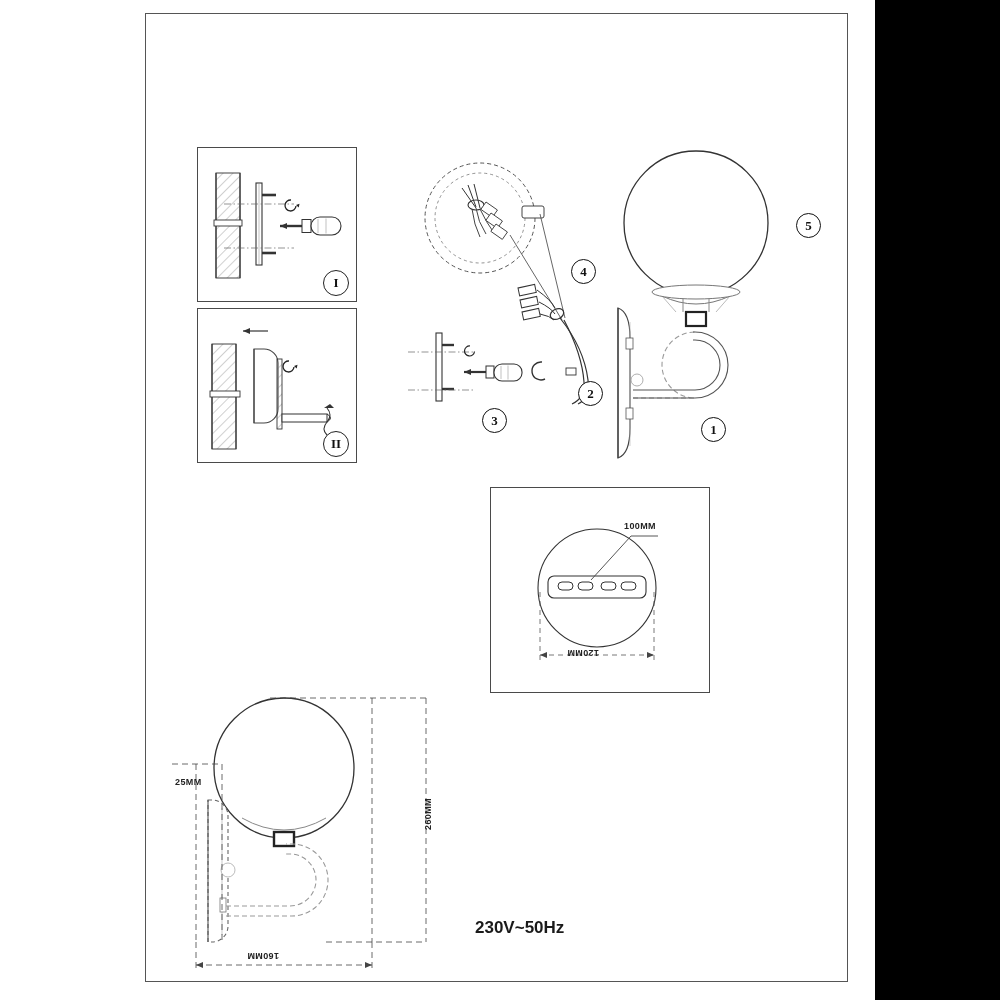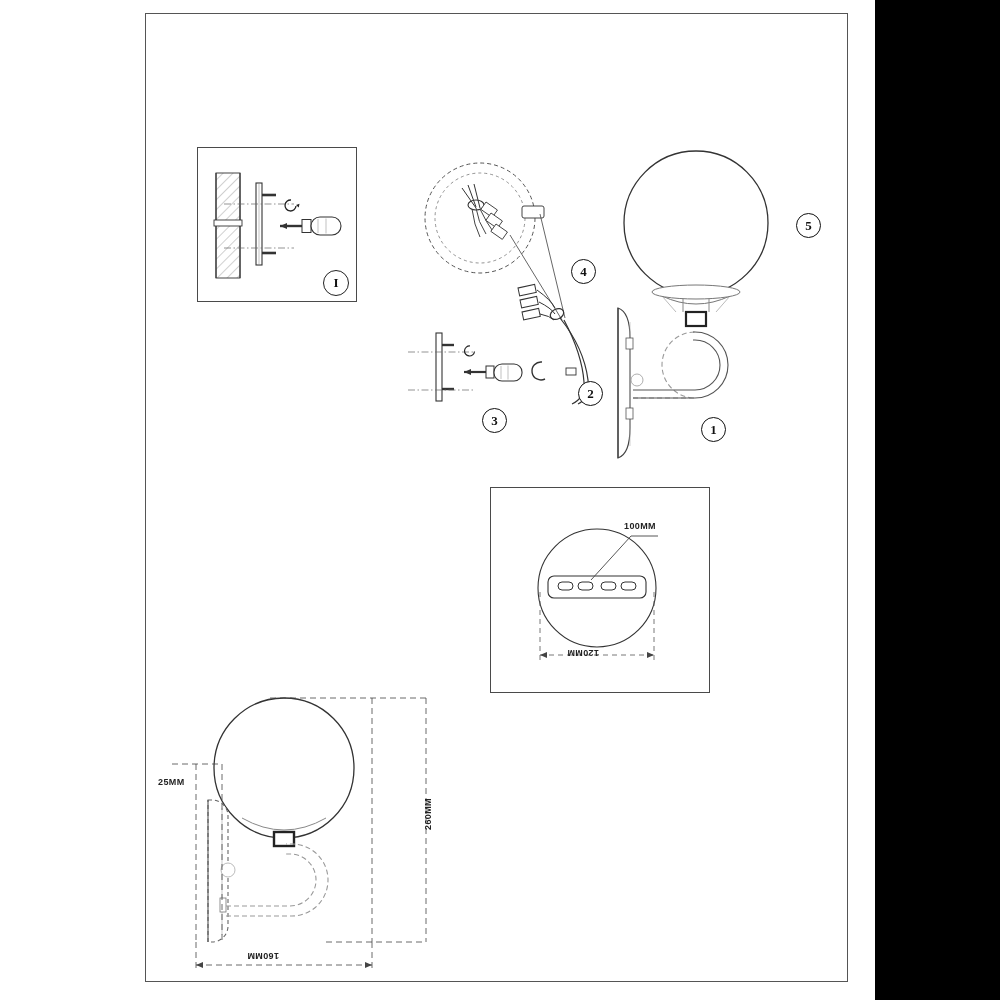--- a/index.html
+++ b/index.html
@@ -85,20 +85,46 @@
       <rect x="104" y="71.5" width="9" height="13" fill="#fff" stroke="#333" stroke-width="1"></rect>
       <rect x="113" y="69" width="30" height="18" rx="9" fill="#fff" stroke="#333" stroke-width="1.1"></rect>
       <line x1="120" y1="71" x2="120" y2="85" stroke="#999" stroke-width="0.6"></line>
       <line x1="128" y1="70.5" x2="128" y2="85.5" stroke="#999" stroke-width="0.6"></line>
 
       <line x1="98" y1="78" x2="86" y2="78" stroke="#222" stroke-width="0"></line>
     </svg>
     <div class="roman">I</div>
   </div>
 
+  <div class="stepbox" id="step-2">
+    <svg class="svgl" width="160" height="155" viewBox="0 0 160 155">
+
+      <rect x="14" y="35" width="24" height="105" fill="url(#hatch)" stroke="#444" stroke-width="1"></rect>
+      <line x1="14" y1="35" x2="14" y2="140" stroke="#333" stroke-width="1.1"></line>
+      <line x1="38" y1="35" x2="38" y2="140" stroke="#333" stroke-width="1.1"></line>
+      <rect x="12" y="82" width="30" height="6" fill="#fff" stroke="#333" stroke-width="0.9"></rect>
+
+      <line x1="70" y1="22" x2="45" y2="22" stroke="#333" stroke-width="1.2"></line>
+      <path d="M45 22 l7 -3 l0 6 z" fill="#333"></path>
+
+      <path d="M56 40 h10 a14 14 0 0 1 14 14 v46 a14 14 0 0 1 -14 14 h-10 z" fill="#fff" stroke="#444" stroke-width="1.1"></path>
+      <line x1="56" y1="40" x2="56" y2="114" stroke="#444" stroke-width="1.1"></line>
+
+      <rect x="79" y="50" width="5" height="70" fill="url(#hatch)" stroke="#333" stroke-width="0.9"></rect>
+
+      <path d="M91 52 a5.5 5.5 0 1 0 5 6" fill="none" stroke="#222" stroke-width="1.3"></path>
+      <path d="M96 57 l3.5 -1.2 l-0.8 3.8 z" fill="#222"></path>
+
+      <rect x="84" y="105" width="45" height="8" fill="#fff" stroke="#333" stroke-width="1"></rect>
+      <path d="M129 105 q7 4 0 8" fill="none" stroke="#333" stroke-width="1"></path>
+      <path d="M129 99 q6 7 0 14 q-6 7 0 13" fill="none" stroke="#333" stroke-width="1.1"></path>
+      <path d="M126 99 l10 0 l-4 -4 z" fill="#333"></path>
+    </svg>
+    <div class="roman">II</div>
+  </div>
 
   <svg class="svgl" style="left:390px;top:140px;" width="480" height="330" viewBox="0 0 480 330">
 
     <circle cx="90" cy="78" r="55" fill="none" stroke="#555" stroke-width="1" stroke-dasharray="4,3"></circle>
     <circle cx="90" cy="78" r="45" fill="none" stroke="#777" stroke-width="0.8" stroke-dasharray="3,3"></circle>
 
     <path d="M78 45 l8 22 M84 44 l6 24 M72 48 l14 20" stroke="#333" stroke-width="1" fill="none"></path>
     <ellipse cx="86" cy="65" rx="8" ry="5" fill="none" stroke="#333" stroke-width="1.1"></ellipse>
     <path d="M86 68 q2 14 10 26 M90 69 q6 13 14 24 M82 69 q2 16 8 28" stroke="#444" stroke-width="1" fill="none"></path>
 
@@ -224,20 +250,21 @@
     <line x1="46" y1="285" x2="222" y2="285" stroke="#444" stroke-width="0.8" stroke-dasharray="6,4"></line>
     <path d="M46 285 l7 -3 l0 6 z" fill="#444"></path>
     <path d="M222 285 l-7 -3 l0 6 z" fill="#444"></path>
 
     <line x1="222" y1="18" x2="222" y2="262" stroke="#444" stroke-width="0.8" stroke-dasharray="6,4"></line>
     <line x1="276" y1="18" x2="276" y2="262" stroke="#444" stroke-width="0.8" stroke-dasharray="6,4"></line>
     <line x1="120" y1="18" x2="276" y2="18" stroke="#444" stroke-width="0.8" stroke-dasharray="6,4"></line>
     <line x1="176" y1="262" x2="276" y2="262" stroke="#444" stroke-width="0.8" stroke-dasharray="6,4"></line>
   </svg>
 
-  <div class="dimtxt" style="left:158px;top:777px;text-align:right;">25MM</div>
+  <div class="dimtxt" style="left:175px;top:777px;text-align:right;">25MM</div>
   <div class="dimtxt rot180" style="left:247px;top:951px;">160MM</div>
   <div class="dimtxt rot90" style="left:423px;top:830px;">260MM</div>
 
   <div class="footer">
+    <div>230V~50Hz</div>
   </div>
 
 </div>
 
 </body></html>

